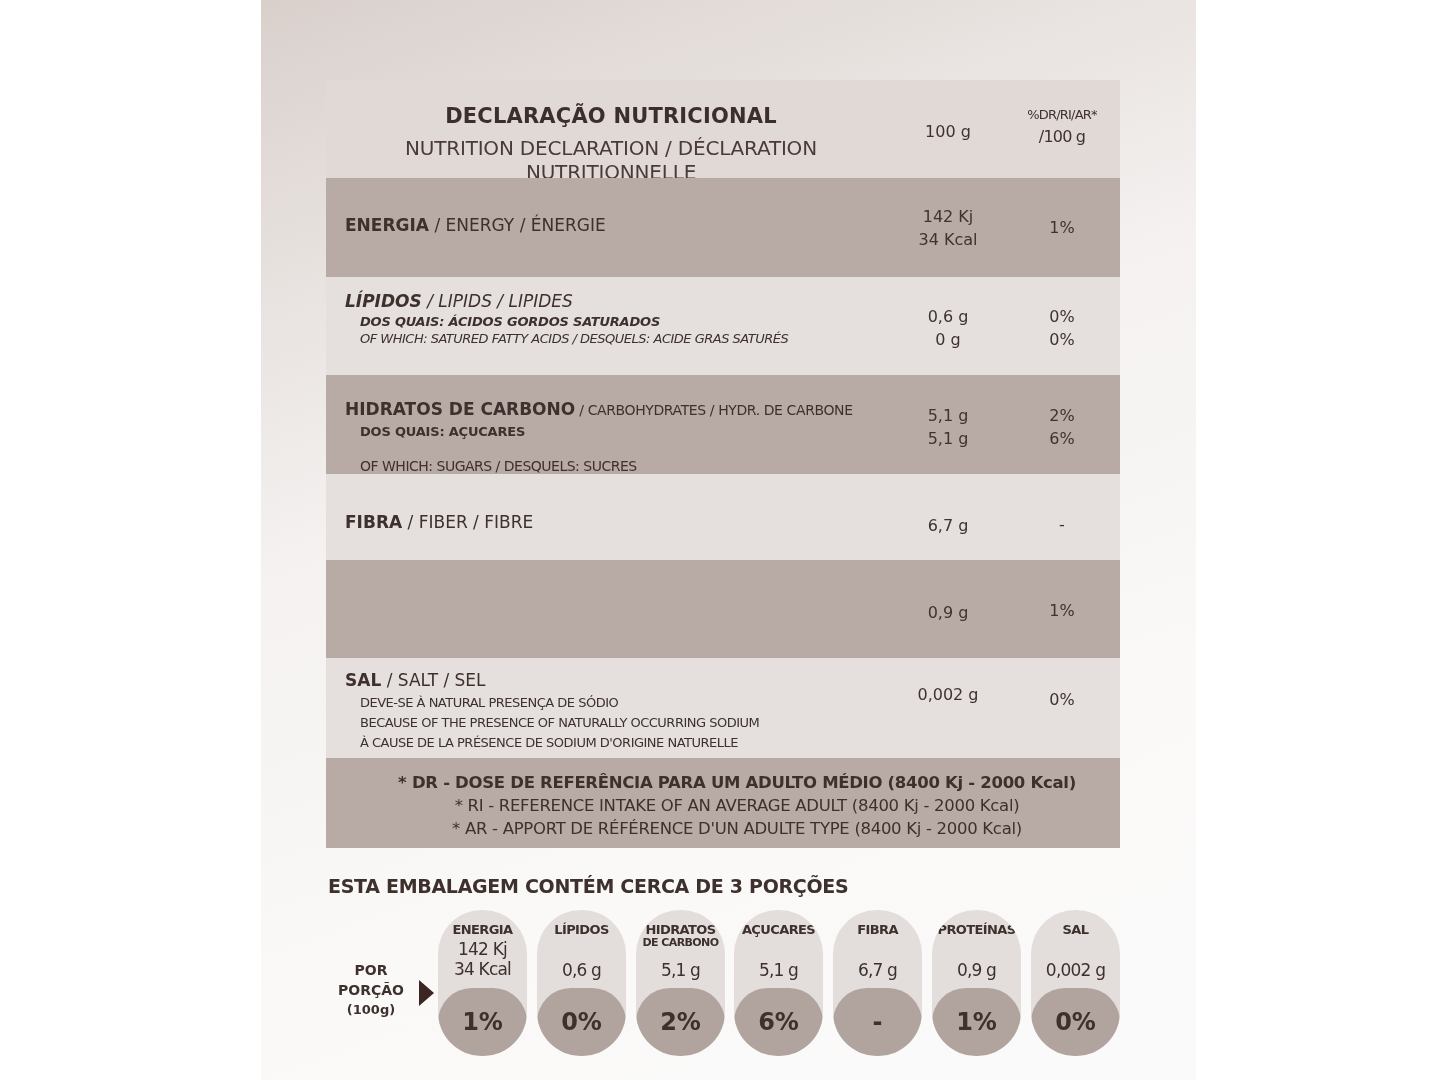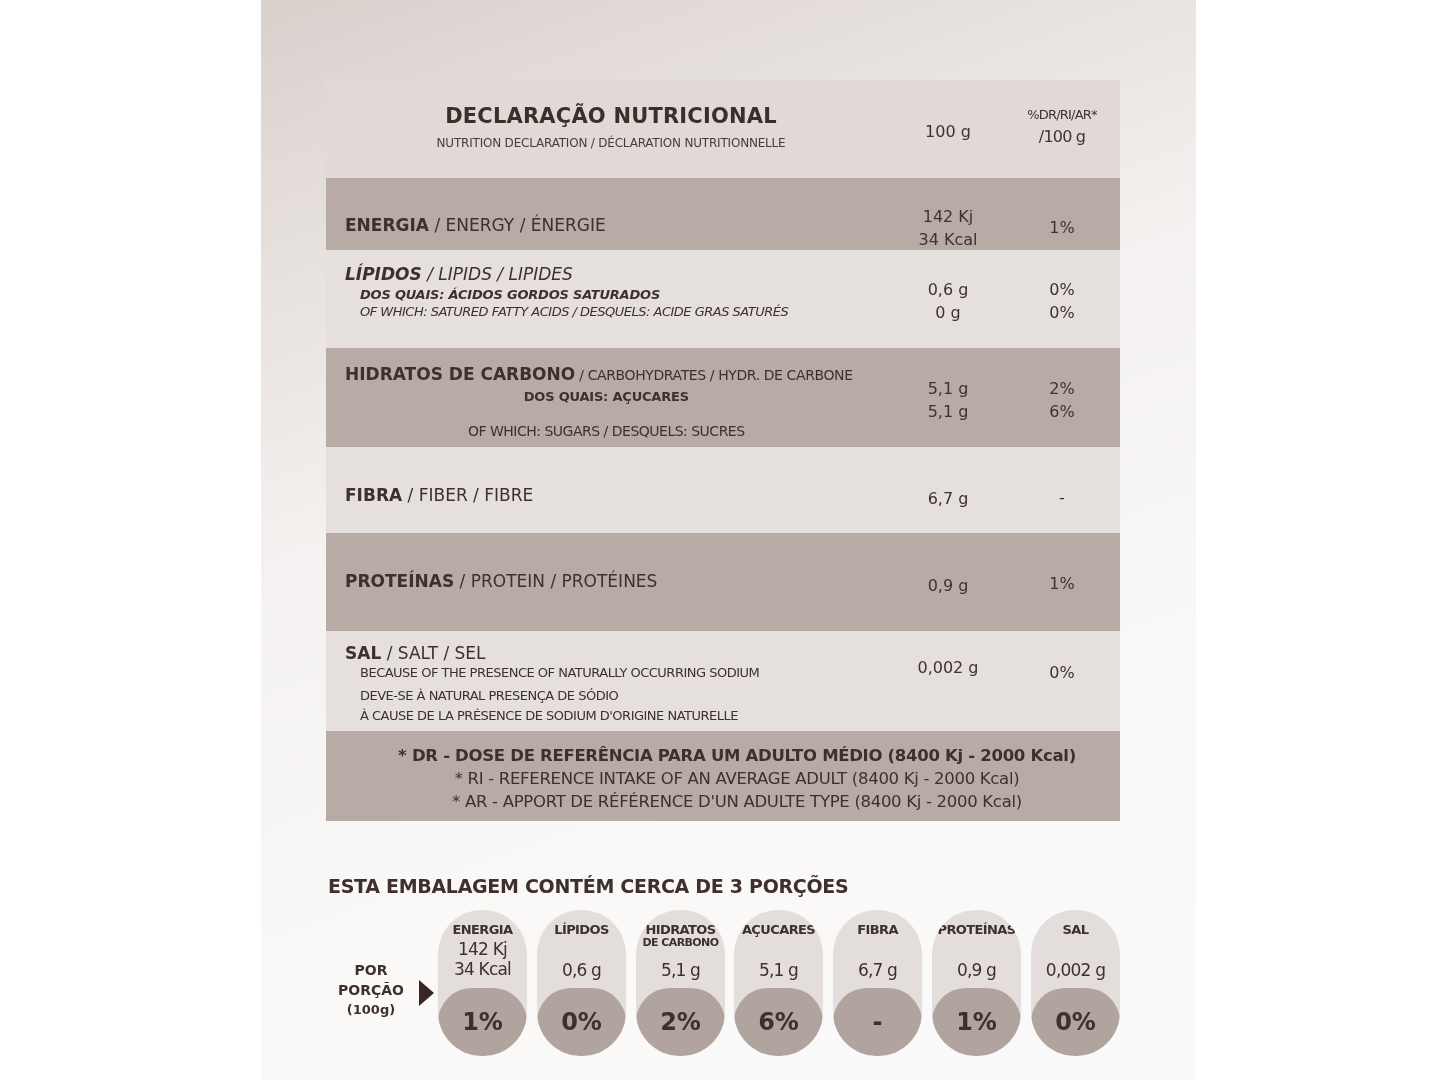--- a/index.html
+++ b/index.html
@@ -15,21 +15,21 @@
     position:absolute; left:326px; top:80px; width:794px;
   }
   .row { position:relative; width:794px; box-sizing:border-box; }
   .row.light { background:#e5e0dd; }
   .row.dark  { background:#b8aba5; }
   .row.head  { background:#e0d9d6; height:98px; }
   .cell-label { position:absolute; left:19px; }
   .col-100 { position:absolute; left:570px; width:104px; text-align:center; font-size:16px; line-height:23px; color:#3f3230; }
   .col-dr  { position:absolute; left:686px; width:100px; text-align:center; font-size:16px; line-height:23px; color:#3f3230; }
   .h-title { position:absolute; left:0; width:570px; top:24px; text-align:center; font-weight:bold; font-size:21px; color:#3c2e2b; letter-spacing:0.2px; }
-  .h-sub { position:absolute; left:0; width:570px; top:56px; text-align:center; font-size:12px; color:#4a3b38; letter-spacing:-0.2px; }
+  .h-sub { position:absolute; left:0; width:570px; top:56px; text-align:center; font-size:20px; color:#4a3b38; letter-spacing:-0.2px; }
   .main { font-size:17px; color:#3d302d; white-space:nowrap; }
   .main b { font-weight:bold; }
   .main .alt { font-weight:normal; }
   .main .alt-sm { font-weight:normal; font-size:14px; letter-spacing:-0.4px; }
   .sub-b { font-size:13px; font-weight:bold; color:#3d302d; margin-left:15px; white-space:nowrap; letter-spacing:-0.2px;}
   .sub { font-size:13px; color:#3d302d; margin-left:15px; white-space:nowrap; letter-spacing:-0.5px; }
   .foot { text-align:center; font-size:16.5px; color:#3d302d; line-height:23px; letter-spacing:-0.3px;}
   .foot b { font-weight:bold; }
 
   .bottom-title { position:absolute; left:328px; top:875px; font-size:19px; font-weight:bold; color:#3d302d; letter-spacing:-0.3px; white-space:nowrap; }
@@ -51,21 +51,21 @@
   <div class="row head">
     <div class="h-title">DECLARAÇÃO NUTRICIONAL</div>
     <div class="h-sub">NUTRITION DECLARATION / DÉCLARATION NUTRITIONNELLE</div>
     <div class="col-100" style="top:40px;">100 g</div>
     <div class="col-dr" style="top:24px; font-size:13px; letter-spacing:-0.8px; line-height:22px;">
       <div>%DR/RI/AR*</div>
       <div style="font-size:16px;">/100 g</div>
     </div>
   </div>
 
-  <div class="row dark" style="height:72px;">
+  <div class="row dark" style="height:99px;">
     <div class="cell-label main" style="top:37px;">
       <b>ENERGIA</b><span class="alt"> / ENERGY / ÉNERGIE</span>
     </div>
     <div class="col-100" style="top:27px;">
       <div>142 Kj</div>
       <div>34 Kcal</div>
     </div>
     <div class="col-dr" style="top:38px;">1%</div>
   </div>
 
@@ -81,21 +81,21 @@
       <div>0,6 g</div>
       <div>0 g</div>
     </div>
     <div class="col-dr" style="top:28px;">
       <div>0%</div>
       <div>0%</div>
     </div>
   </div>
 
   <div class="row dark" style="height:99px;">
-    <div class="cell-label" style="top:16px;text-align:center;">
+    <div class="cell-label" style="top:24px;">
       <div class="main">
         <b>HIDRATOS DE CARBONO</b><span class="alt-sm"> / CARBOHYDRATES / HYDR. DE CARBONE</span>
       </div>
       <div class="sub-b" style="margin-top:5px;">DOS QUAIS: AÇUCARES</div>
       <div class="sub" style="margin-top:19px; font-size:14px;">OF WHICH: SUGARS / DESQUELS: SUCRES</div>
     </div>
     <div class="col-100" style="top:29px;">
       <div>5,1 g</div>
       <div>5,1 g</div>
     </div>
@@ -107,34 +107,31 @@
 
   <div class="row light" style="height:86px;">
     <div class="cell-label main" style="top:38px;">
       <b>FIBRA</b><span class="alt"> / FIBER / FIBRE</span>
     </div>
     <div class="col-100" style="top:40px;">6,7 g</div>
     <div class="col-dr" style="top:39px;">-</div>
   </div>
 
   <div class="row dark" style="height:98px;">
-    <div class="cell-label main" style="top:38px;">
-      <b>PROTEÍNAS</b><span class="alt"> / PROTEIN / PROTÉINES</span>
-    </div>
     <div class="col-100" style="top:41px;">0,9 g</div>
     <div class="col-dr" style="top:39px;">1%</div>
   </div>
 
   <div class="row light" style="height:100px;">
     <div class="cell-label" style="top:12px;">
       <div class="main">
         <b>SAL</b><span class="alt"> / SALT / SEL</span>
       </div>
+      <div class="sub" style="margin-top:3px; line-height:20px;">DEVE-SE À NATURAL PRESENÇA DE SÓDIO</div>
       <div class="sub" style="line-height:20px;">BECAUSE OF THE PRESENCE OF NATURALLY OCCURRING SODIUM</div>
-      <div class="sub" style="margin-top:3px; line-height:20px;">DEVE-SE À NATURAL PRESENÇA DE SÓDIO</div>
       <div class="sub" style="line-height:20px;">À CAUSE DE LA PRÉSENCE DE SODIUM D'ORIGINE NATURELLE</div>
     </div>
     <div class="col-100" style="top:25px;">0,002 g</div>
     <div class="col-dr" style="top:30px;">0%</div>
   </div>
 
   <div class="row dark" style="height:90px; padding-top:13px;padding-left:28px;">
     <div class="foot"><b>* DR - DOSE DE REFERÊNCIA PARA UM ADULTO MÉDIO (8400 Kj - 2000 Kcal)</b></div>
     <div class="foot">* RI - REFERENCE INTAKE OF AN AVERAGE ADULT (8400 Kj - 2000 Kcal)</div>
     <div class="foot">* AR  - APPORT DE RÉFÉRENCE D'UN ADULTE TYPE (8400 Kj - 2000 Kcal)</div>

